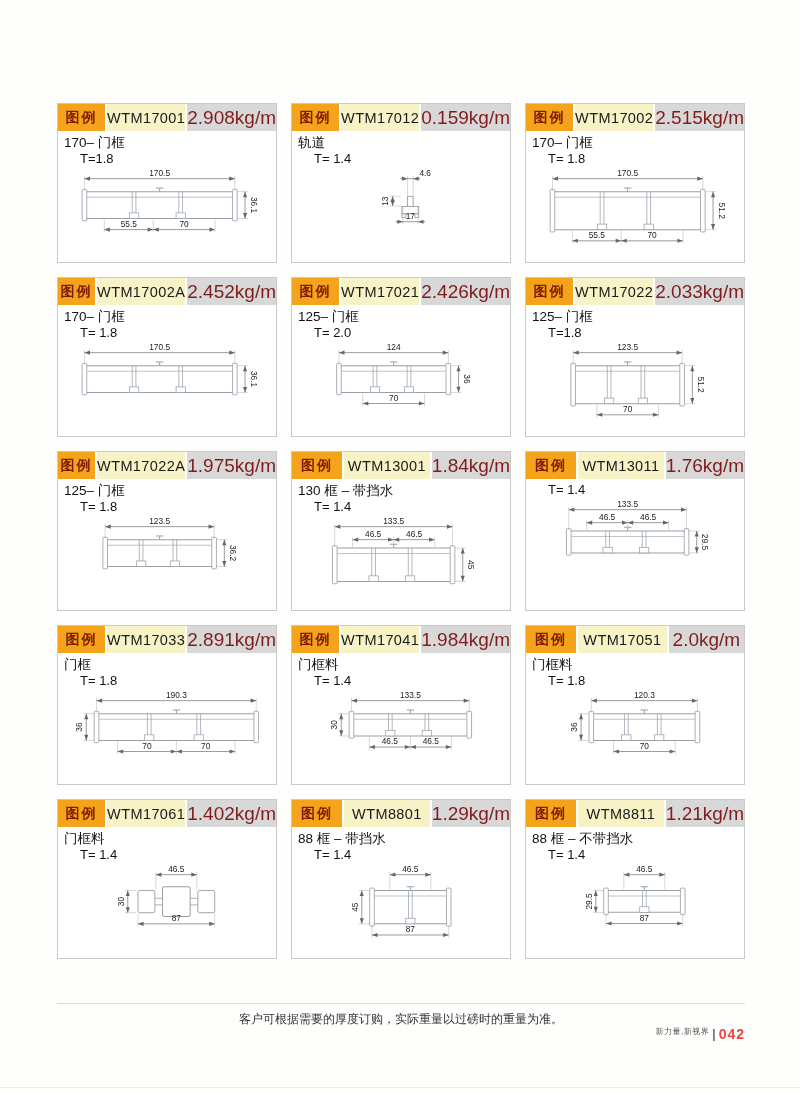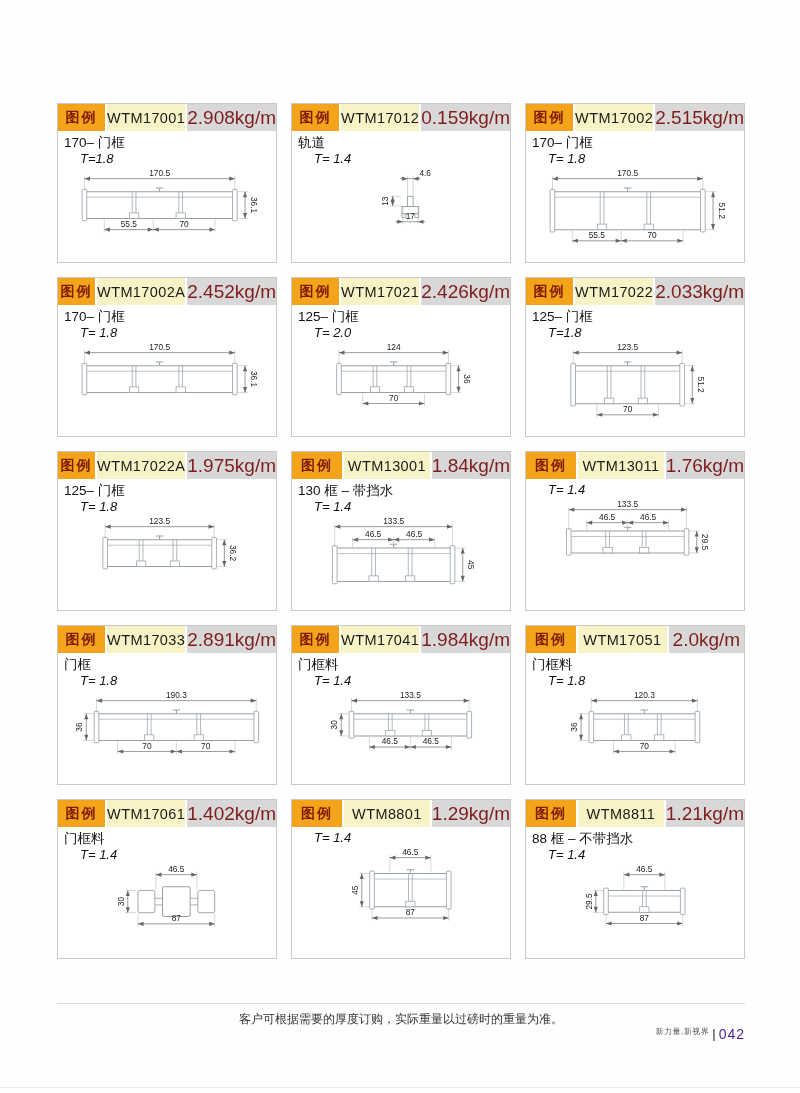--- a/index.html
+++ b/index.html
@@ -29,36 +29,36 @@
     font-weight:bold; font-size:14px; letter-spacing:2px;
   }
   .hd-model {
     flex:1.18; background:#F7F3C6; font-size:14.5px; letter-spacing:0.4px; color:#1a1a1a;
   }
   .hd-weight {
     flex:1; background:#D8D8D8; font-size:19px; color:#7f1d1d;text-align:right;
   }
   .cell-body { padding:3px 4px 0 6px; }
   .cell-title { font-size:13.5px; line-height:17px; color:#111; }
-  .cell-thickness { font-size:13px; line-height:15px; margin-left:16px; color:#111;font-style:italic; }
+  .cell-thickness { font-size:13px; line-height:15px; margin-left:16px; color:#111; }
   svg.draw { display:block; width:100%; height:94px; }
 
   .note {
     position:absolute; left:57px; right:55px; top:1003px;
     border-top:1px solid #dcdcdc;
     padding-top:6px; text-align:center;
     font-size:12px; line-height:1.6; color:#333;
   }
   .brandline {
     position:absolute; right:55px; top:1026px;
     display:flex; align-items:flex-start; gap:3px;
   }
   .brand-slogan { font-size:8px; color:#555; letter-spacing:0.5px; }
   .brand-sep { font-size:13px; color:#222; }
-  .brand-page { font-size:14px; font-weight:normal; color:#4c1d95; letter-spacing:1px; }
+  .brand-page { font-size:14px; font-weight:bold; color:#ef4444; letter-spacing:1px; }
   .bottom-rule {
     position:absolute; left:0; right:0; top:1087px;
     border-top:1px solid #ebebeb;
   }
 </style>
 </head>
 <body>
 
 <div class="sheet">
 
@@ -597,20 +597,21 @@
           </svg>
       </div>
     </div>
       <div class="cell">
       <div class="cell-header">
         <div class="hd hd-legend">图例</div>
         <div class="hd hd-model">WTM8801</div>
         <div class="hd hd-weight">1.29kg/m</div>
       </div>
       <div class="cell-body">
+        <div class="cell-title">88 框 – 带挡水</div>
         <div class="cell-thickness">T= 1.4</div>
         <svg class="draw" xmlns="http://www.w3.org/2000/svg" viewBox="0 0 224 100">
             <rect x="79.67500000000001" y="30" width="82.64999999999999" height="36" rx="2" fill="#fff" stroke="#97A0A8" stroke-width="1.1"></rect>
             <rect x="77.17500000000001" y="27.5" width="5" height="41" rx="1" fill="#fff" stroke="#97A0A8" stroke-width="0.9"></rect>
             <rect x="159.825" y="27.5" width="5" height="41" rx="1" fill="#fff" stroke="#97A0A8" stroke-width="0.9"></rect>
             <path d="M 117 26 h8 M 121 26 v4" stroke="#97A0A8" stroke-width="1.1" fill="none"></path>
             <path d="M 119 30 v36 M 123 30 v36" stroke="#97A0A8" stroke-width="0.8"></path>
             <rect x="116" y="60" width="10" height="6" fill="#fff" stroke="#97A0A8" stroke-width="0.8"></rect>
             <line x1="82.67500000000001" y1="36" x2="159.325" y2="36" stroke="#97A0A8" stroke-width="0.7"></line>
             <line x1="98.91250000000001" y1="29" x2="98.91250000000001" y2="10" stroke="#b8b8b8" stroke-width="0.6"></line>

